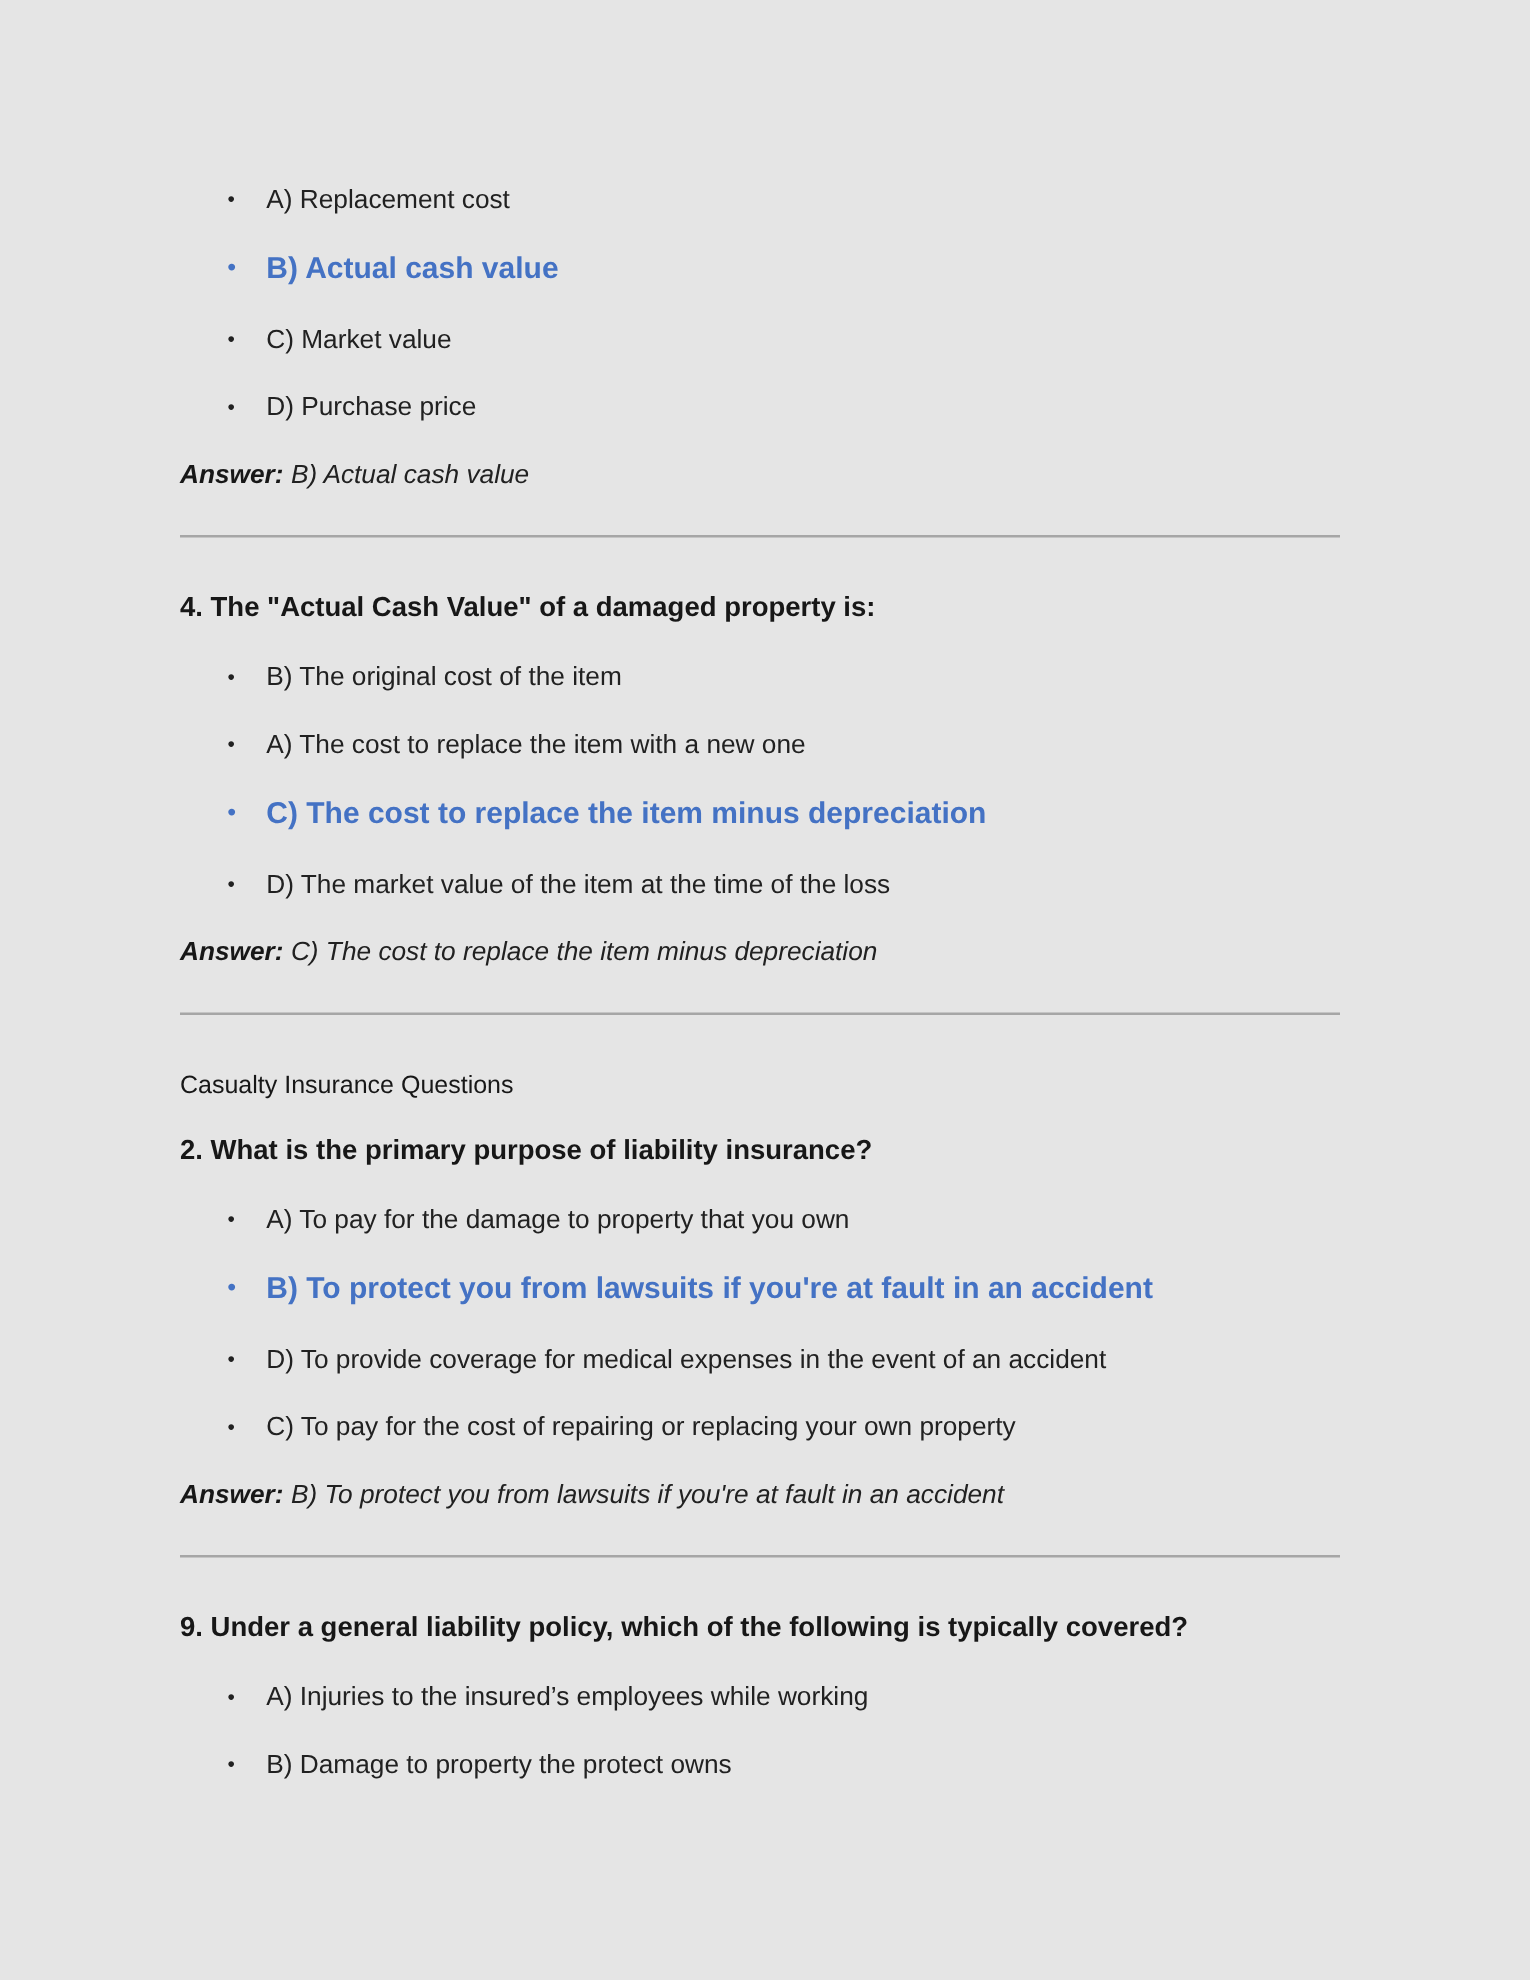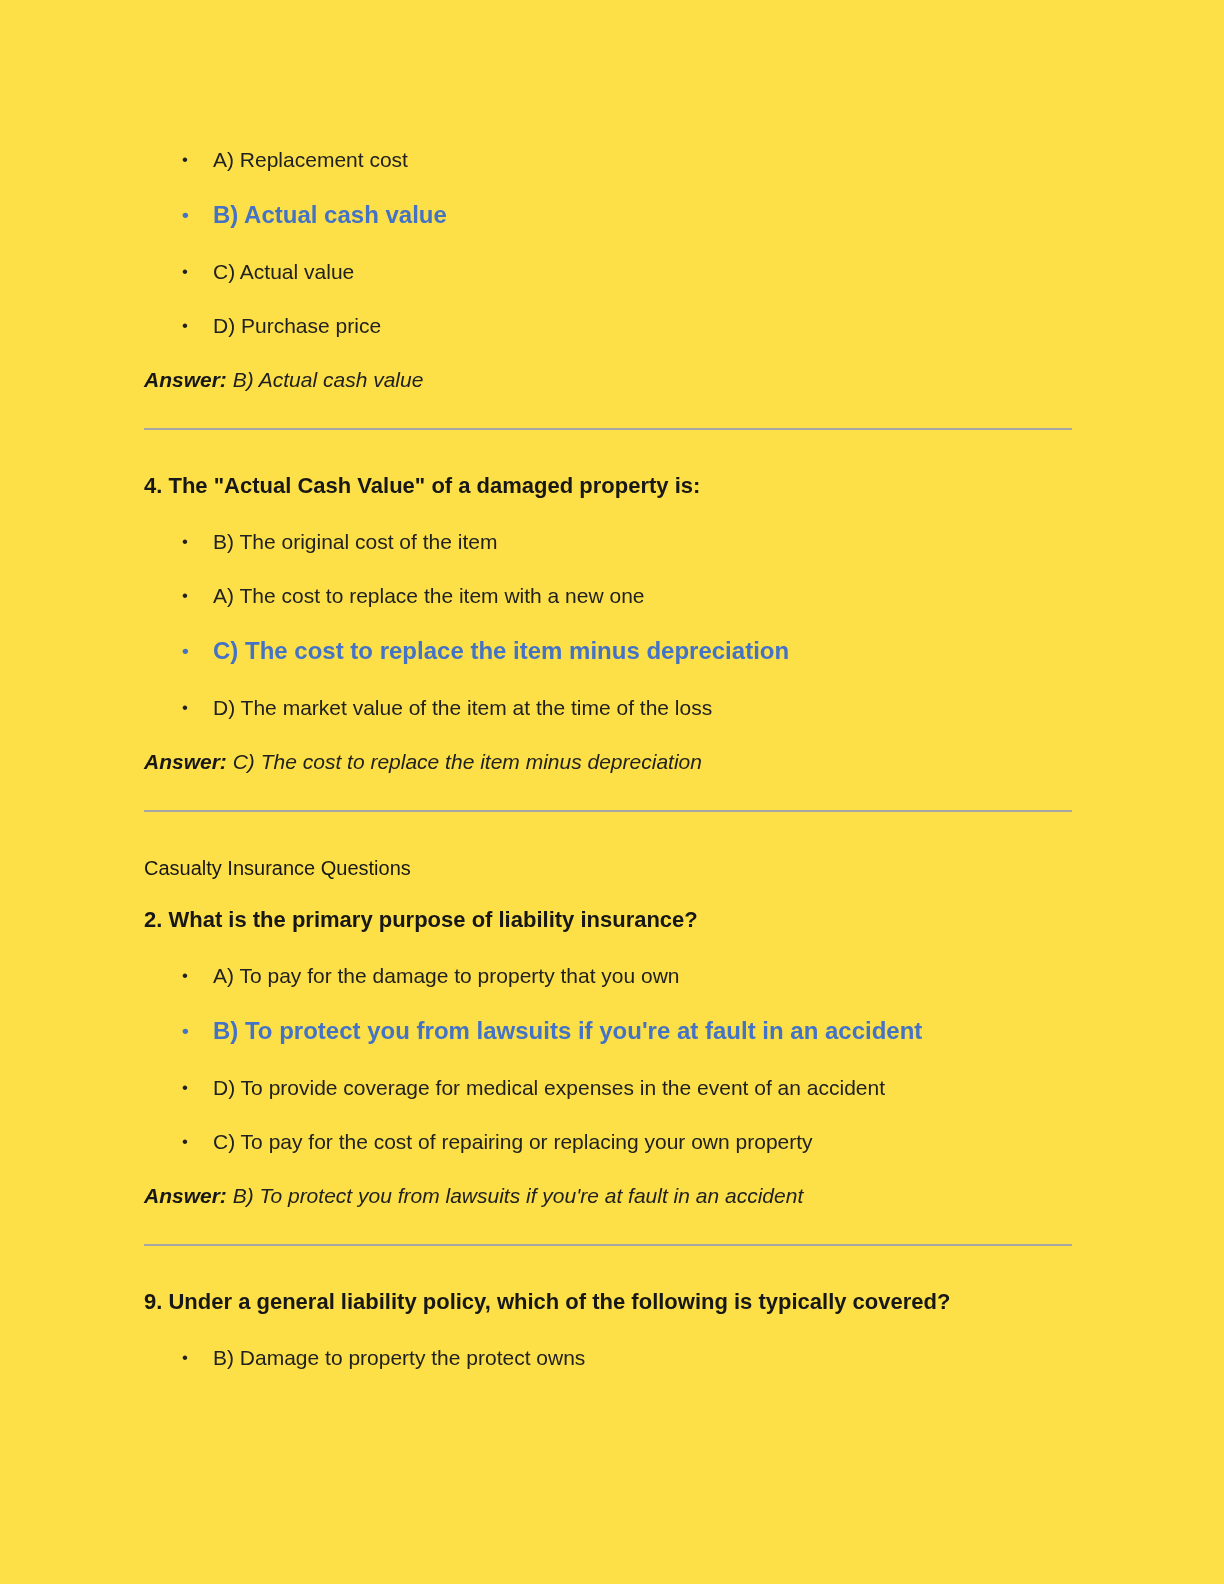--- a/index.html
+++ b/index.html
@@ -8,21 +8,21 @@
     background: #ffffff;
   }
   body {
     font-family: "Liberation Sans", "DejaVu Sans", sans-serif;
     color: #212121;
   }
   .page {
     width: 1224px;
     min-height: 1584px;
     box-sizing: border-box;
-    background: #fde047;
+    background: #e5e5e5;
     padding: 146px 152px 60px 144px;
   }
   .options {
     margin: 0 0 0 0;
     padding: 0 0 0 38px;
     list-style: none;
   }
   .option {
     position: relative;
     padding-left: 31px;
@@ -84,21 +84,21 @@
 </style>
 </head>
 <body>
 
 <div class="page">
 
   <section class="block">
     <ul class="options">
       <li class="option">A) Replacement cost</li>
       <li class="option correct">B) Actual cash value</li>
-      <li class="option">C) Actual value</li>
+      <li class="option">C) Market value</li>
       <li class="option">D) Purchase price</li>
     </ul>
     <p class="answer"><span class="label">Answer:</span> <span>B) Actual cash value</span></p>
   </section>
 
   <hr class="divider">
 
   <section class="block">
     <h3 class="question-title">4. The "Actual Cash Value" of a damaged property is:</h3>
     <ul class="options">
@@ -122,17 +122,18 @@
       <li class="option">C) To pay for the cost of repairing or replacing your own property</li>
     </ul>
     <p class="answer"><span class="label">Answer:</span> <span>B) To protect you from lawsuits if you're at fault in an accident</span></p>
   </section>
 
   <hr class="divider">
 
   <section class="block">
     <h3 class="question-title">9. Under a general liability policy, which of the following is typically covered?</h3>
     <ul class="options">
+      <li class="option">A) Injuries to the insured’s employees while working</li>
       <li class="option">B) Damage to property the protect owns</li>
     </ul>
   </section>
 
 </div>
 
 </body></html>

